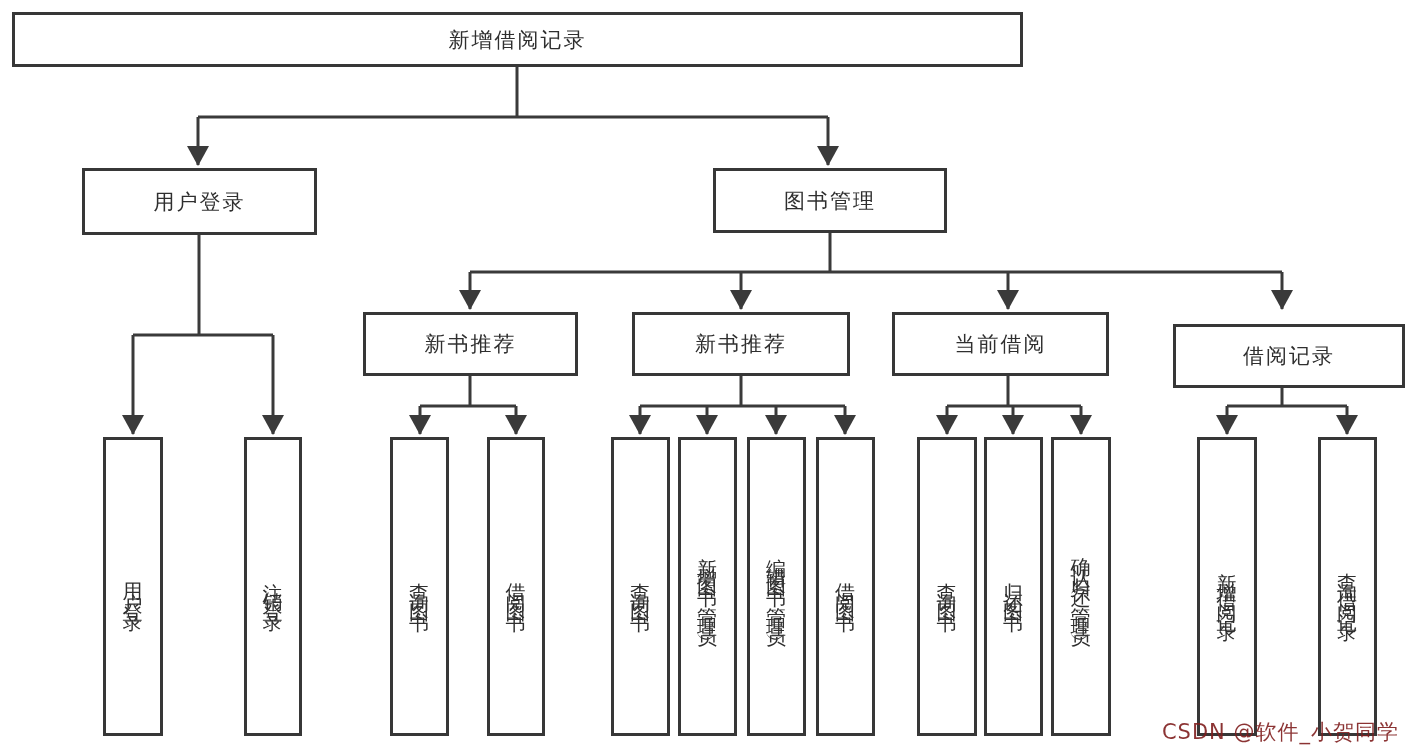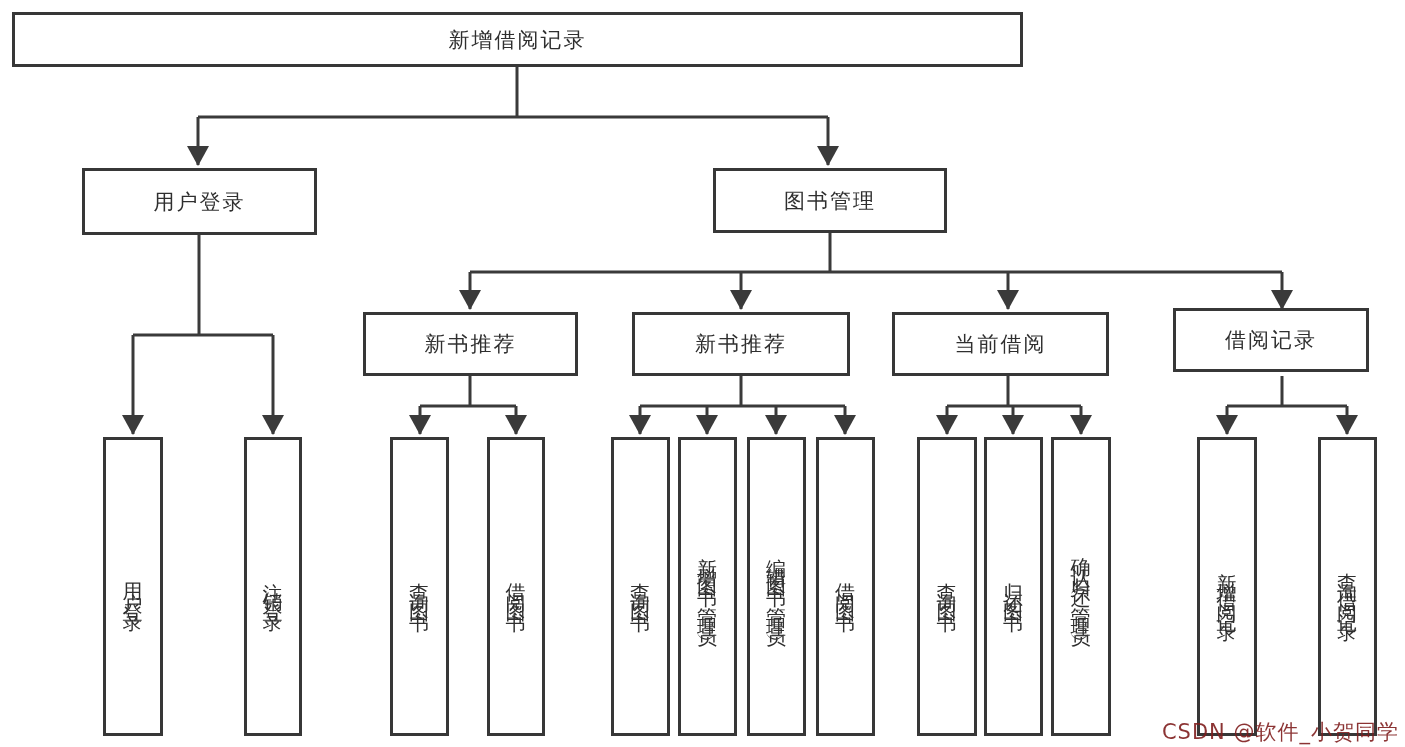--- a/index.html
+++ b/index.html
@@ -97,21 +97,21 @@
 
   <div class="node" style="left:363px;top:312px;width:215px;height:64px">
     <span>新书推荐</span>
   </div>
   <div class="node" style="left:632px;top:312px;width:218px;height:64px">
     <span>新书推荐</span>
   </div>
   <div class="node" style="left:892px;top:312px;width:217px;height:64px">
     <span>当前借阅</span>
   </div>
-  <div class="node" style="left:1173px;top:308px;width:196px;height:64px">
+  <div class="node" style="left:1173px;top:324px;width:232px;height:64px">
     <span>借阅记录</span>
   </div>
 
   <div class="node leaf" style="left:103px;top:437px;width:60px;height:299px">
     <span>用户登录</span>
   </div>
   <div class="node leaf" style="left:244px;top:437px;width:58px;height:299px">
     <span>注销登录</span>
   </div>
 

